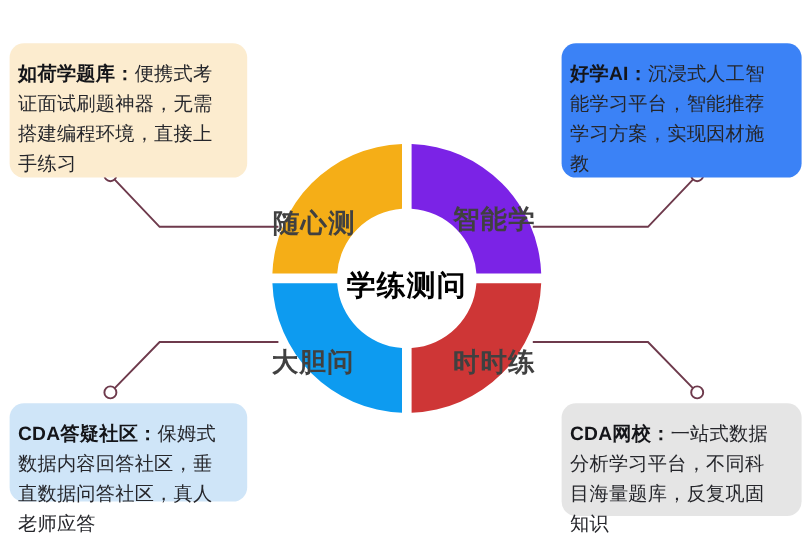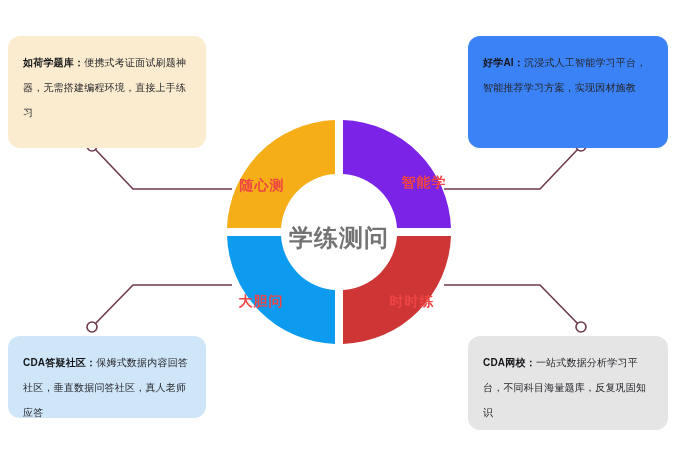--- a/index.html
+++ b/index.html
@@ -10,60 +10,60 @@
     overflow:hidden;
     position:relative;
   }
   #stage{position:absolute;left:0;top:0;width:675px;height:454px;}
 
   
   .callout{
     position:absolute;
     border-radius:12px;
     box-sizing:border-box;
-    padding:14px 16px 14px 15px;
-    font-size:10px;
+    padding:14px 16px 14px 7px;
+    font-size:16px;
     line-height:25px;
     color:#25262b;
     letter-spacing:0.2px;
   }
   .callout .lead{font-weight:bold;color:#141519;}
   .callout .body{font-weight:normal;}
 
   #box-tl{left:8px;  top:36px;  width:198px; height:112px; background:#fceccf;}
   #box-tr{left:468px;top:36px;  width:200px; height:112px; background:#3b82f6;}
   #box-bl{left:8px;  top:336px; width:198px; height:82px;  background:#cfe5f8;}
   #box-br{left:468px;top:336px; width:200px; height:94px;  background:#e5e5e5;}
 
   
   #connectors,#donut{position:absolute;left:0;top:0;width:675px;height:454px;}
   #connectors{pointer-events:none;}
 
   
   .ring-label{
     position:absolute;
-    font-size:14px;
+    font-size:22px;
     font-weight:bold;
-    color:#ef4444;
+    color:#404040;
     letter-spacing:1px;
     white-space:nowrap;
     transform:translate(-50%,-50%);
   }
   #label-suixince{left:262px;top:186px;}
-  #label-zhinengxue{left:412px;top:183px;margin-left:12px;}
+  #label-zhinengxue{left:412px;top:183px;}
   #label-dadanwen{left:261px;top:302px;}
   #label-shishilian{left:412px;top:302px;}
 
   #center-label{
     position:absolute;
     left:339px;top:238px;
     transform:translate(-50%,-50%);
     font-size:24px;
     font-weight:bold;
-    color:#737373;
+    color:#000000;
     letter-spacing:1px;
     white-space:nowrap;
   }
 </style>
 </head>
 <body>
 
 <div id="stage">
 
   <svg id="connectors" viewBox="0 0 675 454">

